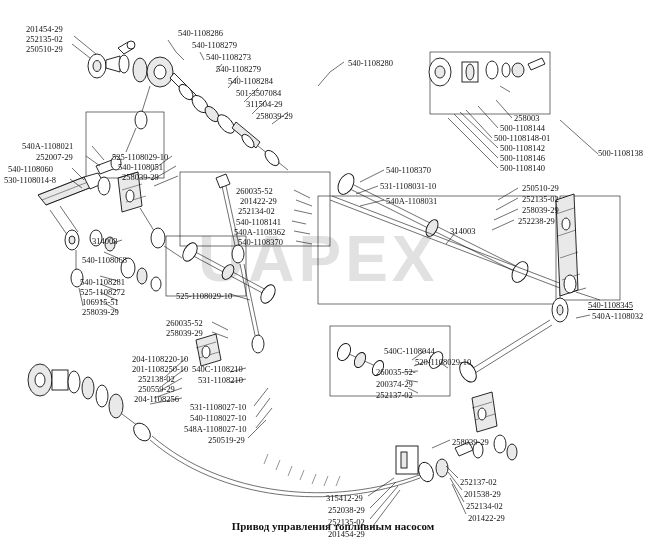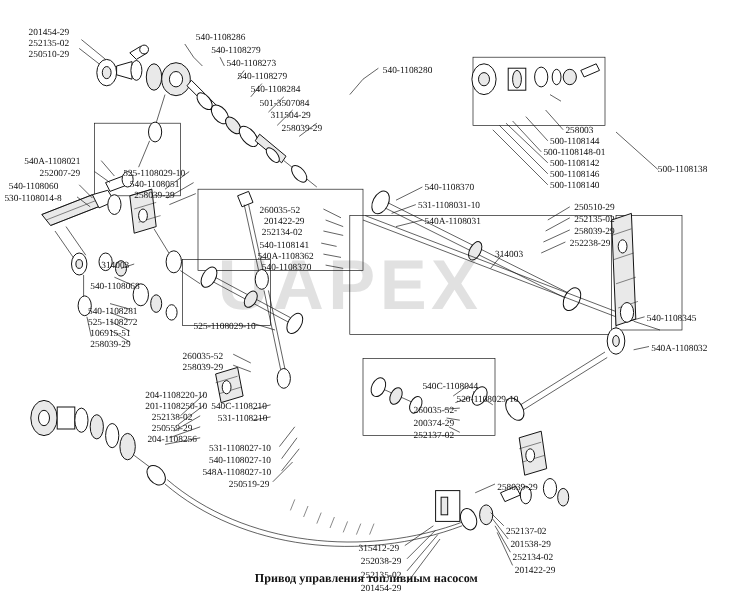--- a/index.html
+++ b/index.html
@@ -317,21 +317,21 @@
   <div class="lbl" style="left:450px;top:226px;">314003</div>
   <div class="lbl" style="left:82px;top:255px;">540-1108068</div>
   <div class="lbl" style="left:92px;top:236px;">314003</div>
   <div class="lbl" style="left:80px;top:277px;">540-1108281</div>
   <div class="lbl" style="left:80px;top:287px;">525-1108272</div>
   <div class="lbl" style="left:82px;top:297px;">106915-51</div>
   <div class="lbl" style="left:82px;top:307px;">258039-29</div>
   <div class="lbl" style="left:176px;top:291px;">525-1108029-10</div>
   <div class="lbl" style="left:166px;top:318px;">260035-52</div>
   <div class="lbl" style="left:166px;top:328px;">258039-29</div>
-  <div class="lbl" style="left:588px;top:284px;">540-1108345</div>
+  <div class="lbl" style="left:588px;top:300px;text-decoration:underline;">540-1108345</div>
   <div class="lbl" style="left:592px;top:311px;">540A-1108032</div>
   <div class="lbl" style="left:384px;top:346px;">540C-1108044</div>
   <div class="lbl" style="left:376px;top:357px;margin-left:39px;">520-1108029-10</div>
   <div class="lbl" style="left:376px;top:367px;">260035-52-</div>
   <div class="lbl" style="left:376px;top:379px;">200374-29</div>
   <div class="lbl" style="left:376px;top:390px;">252137-02</div>
   <div class="lbl" style="left:132px;top:354px;">204-1108220-10</div>
   <div class="lbl" style="left:132px;top:364px;">201-1108250-10</div>
   <div class="lbl" style="left:138px;top:374px;">252138-02</div>
   <div class="lbl" style="left:138px;top:384px;">250559-29</div>

